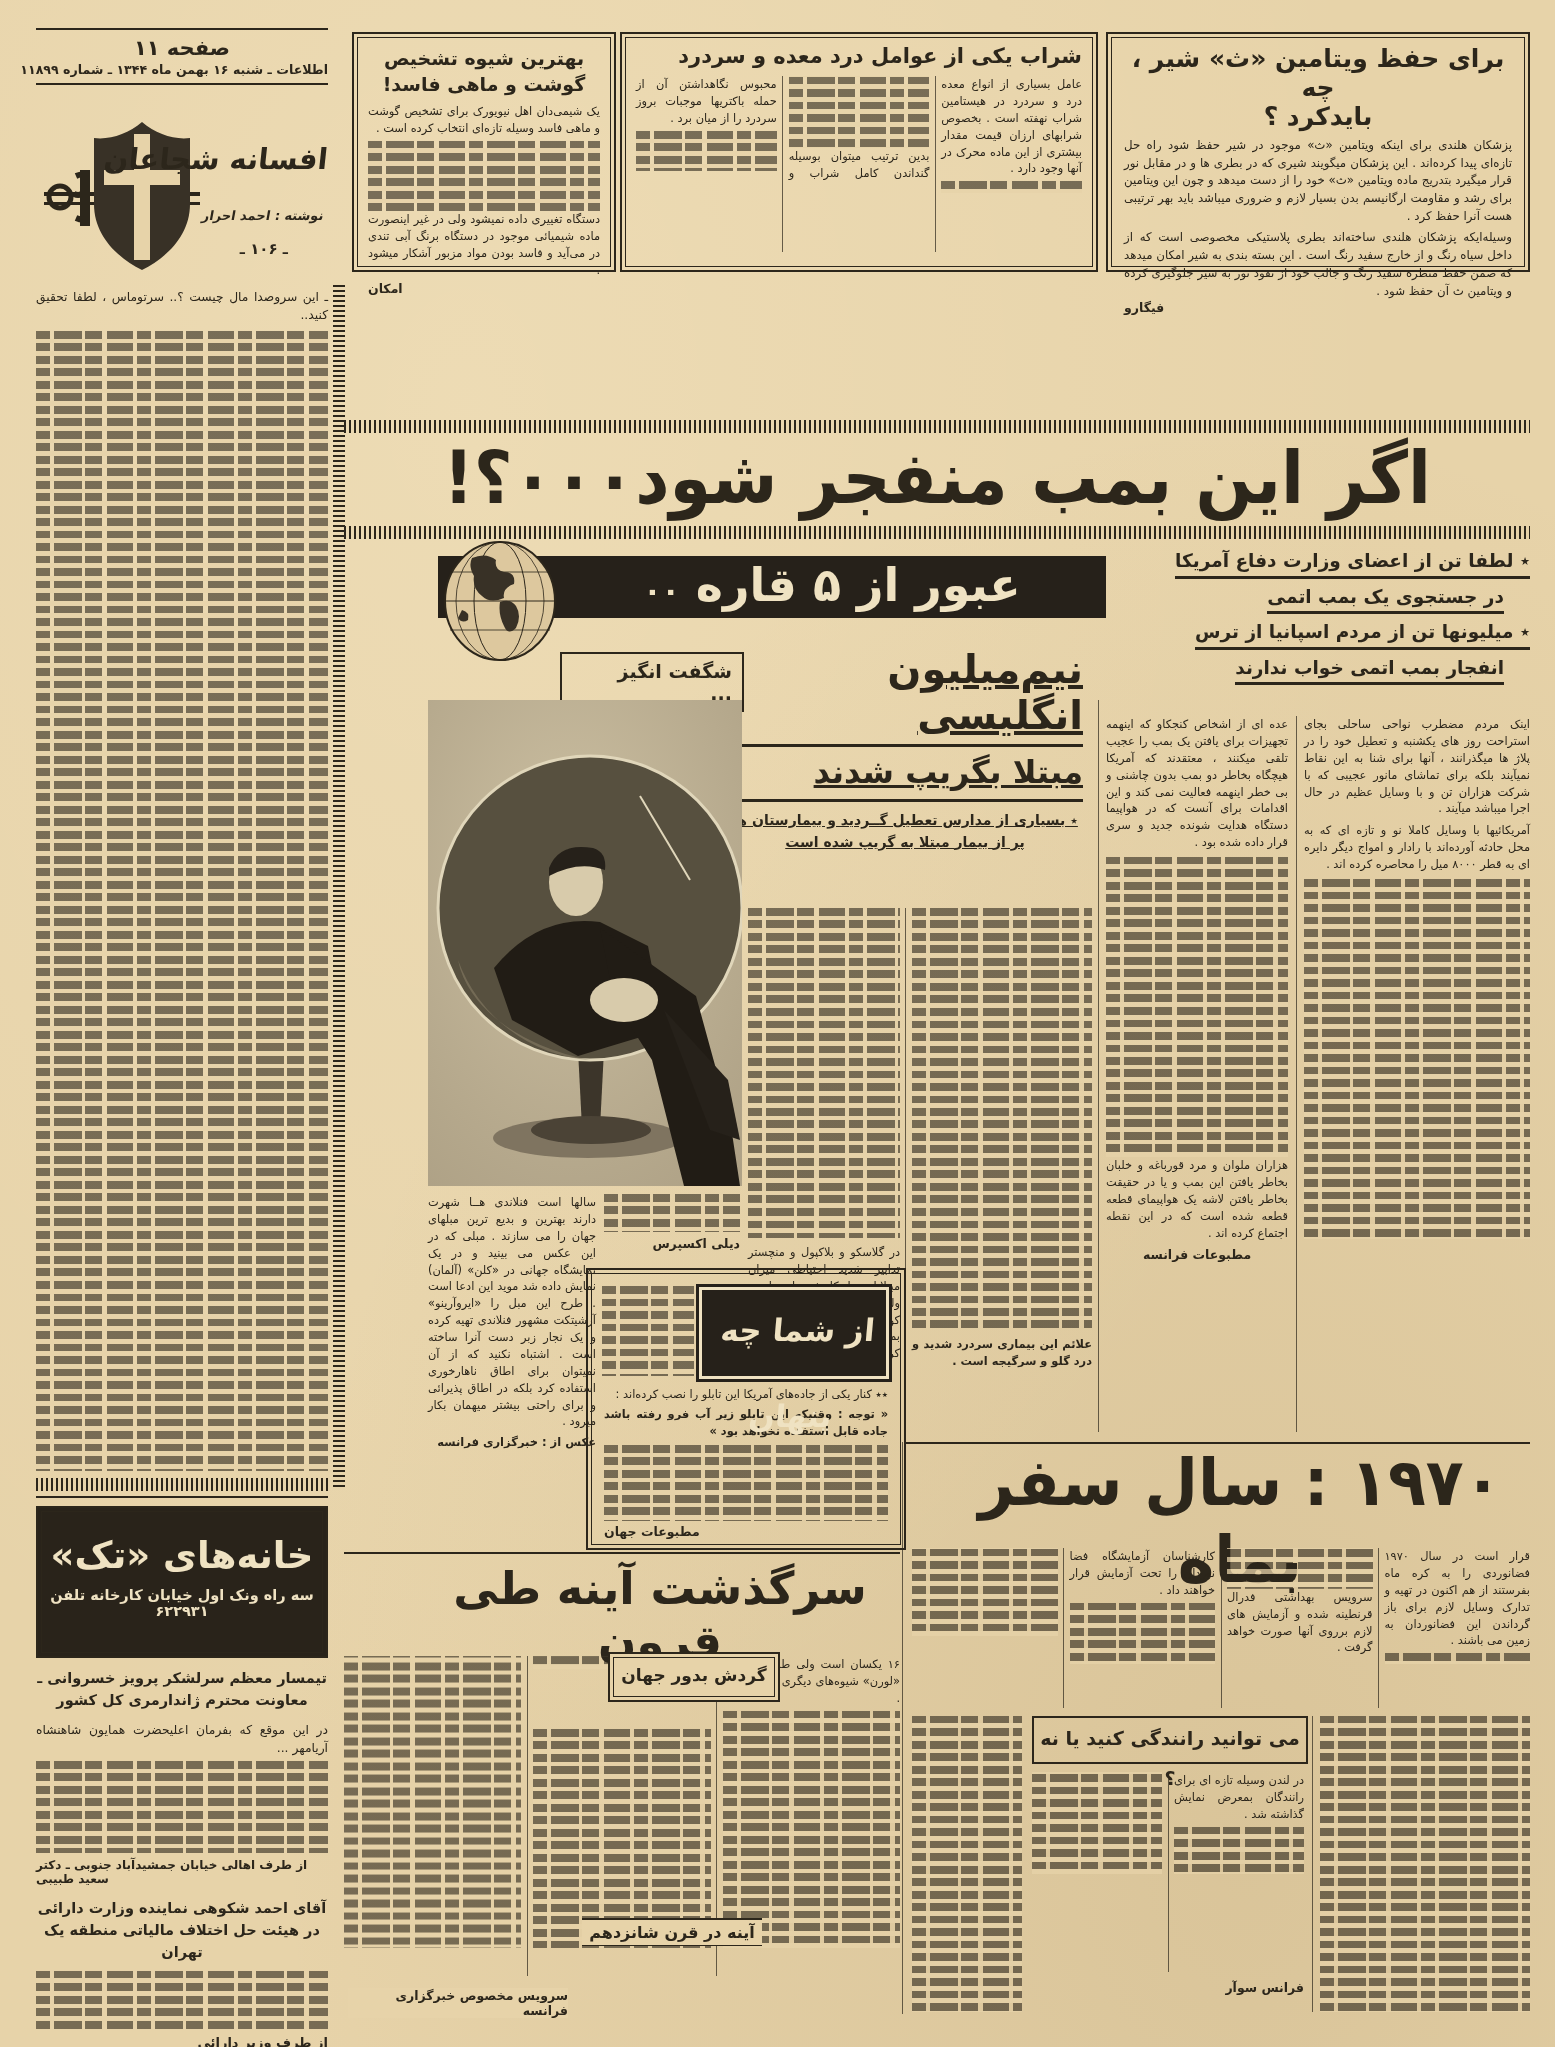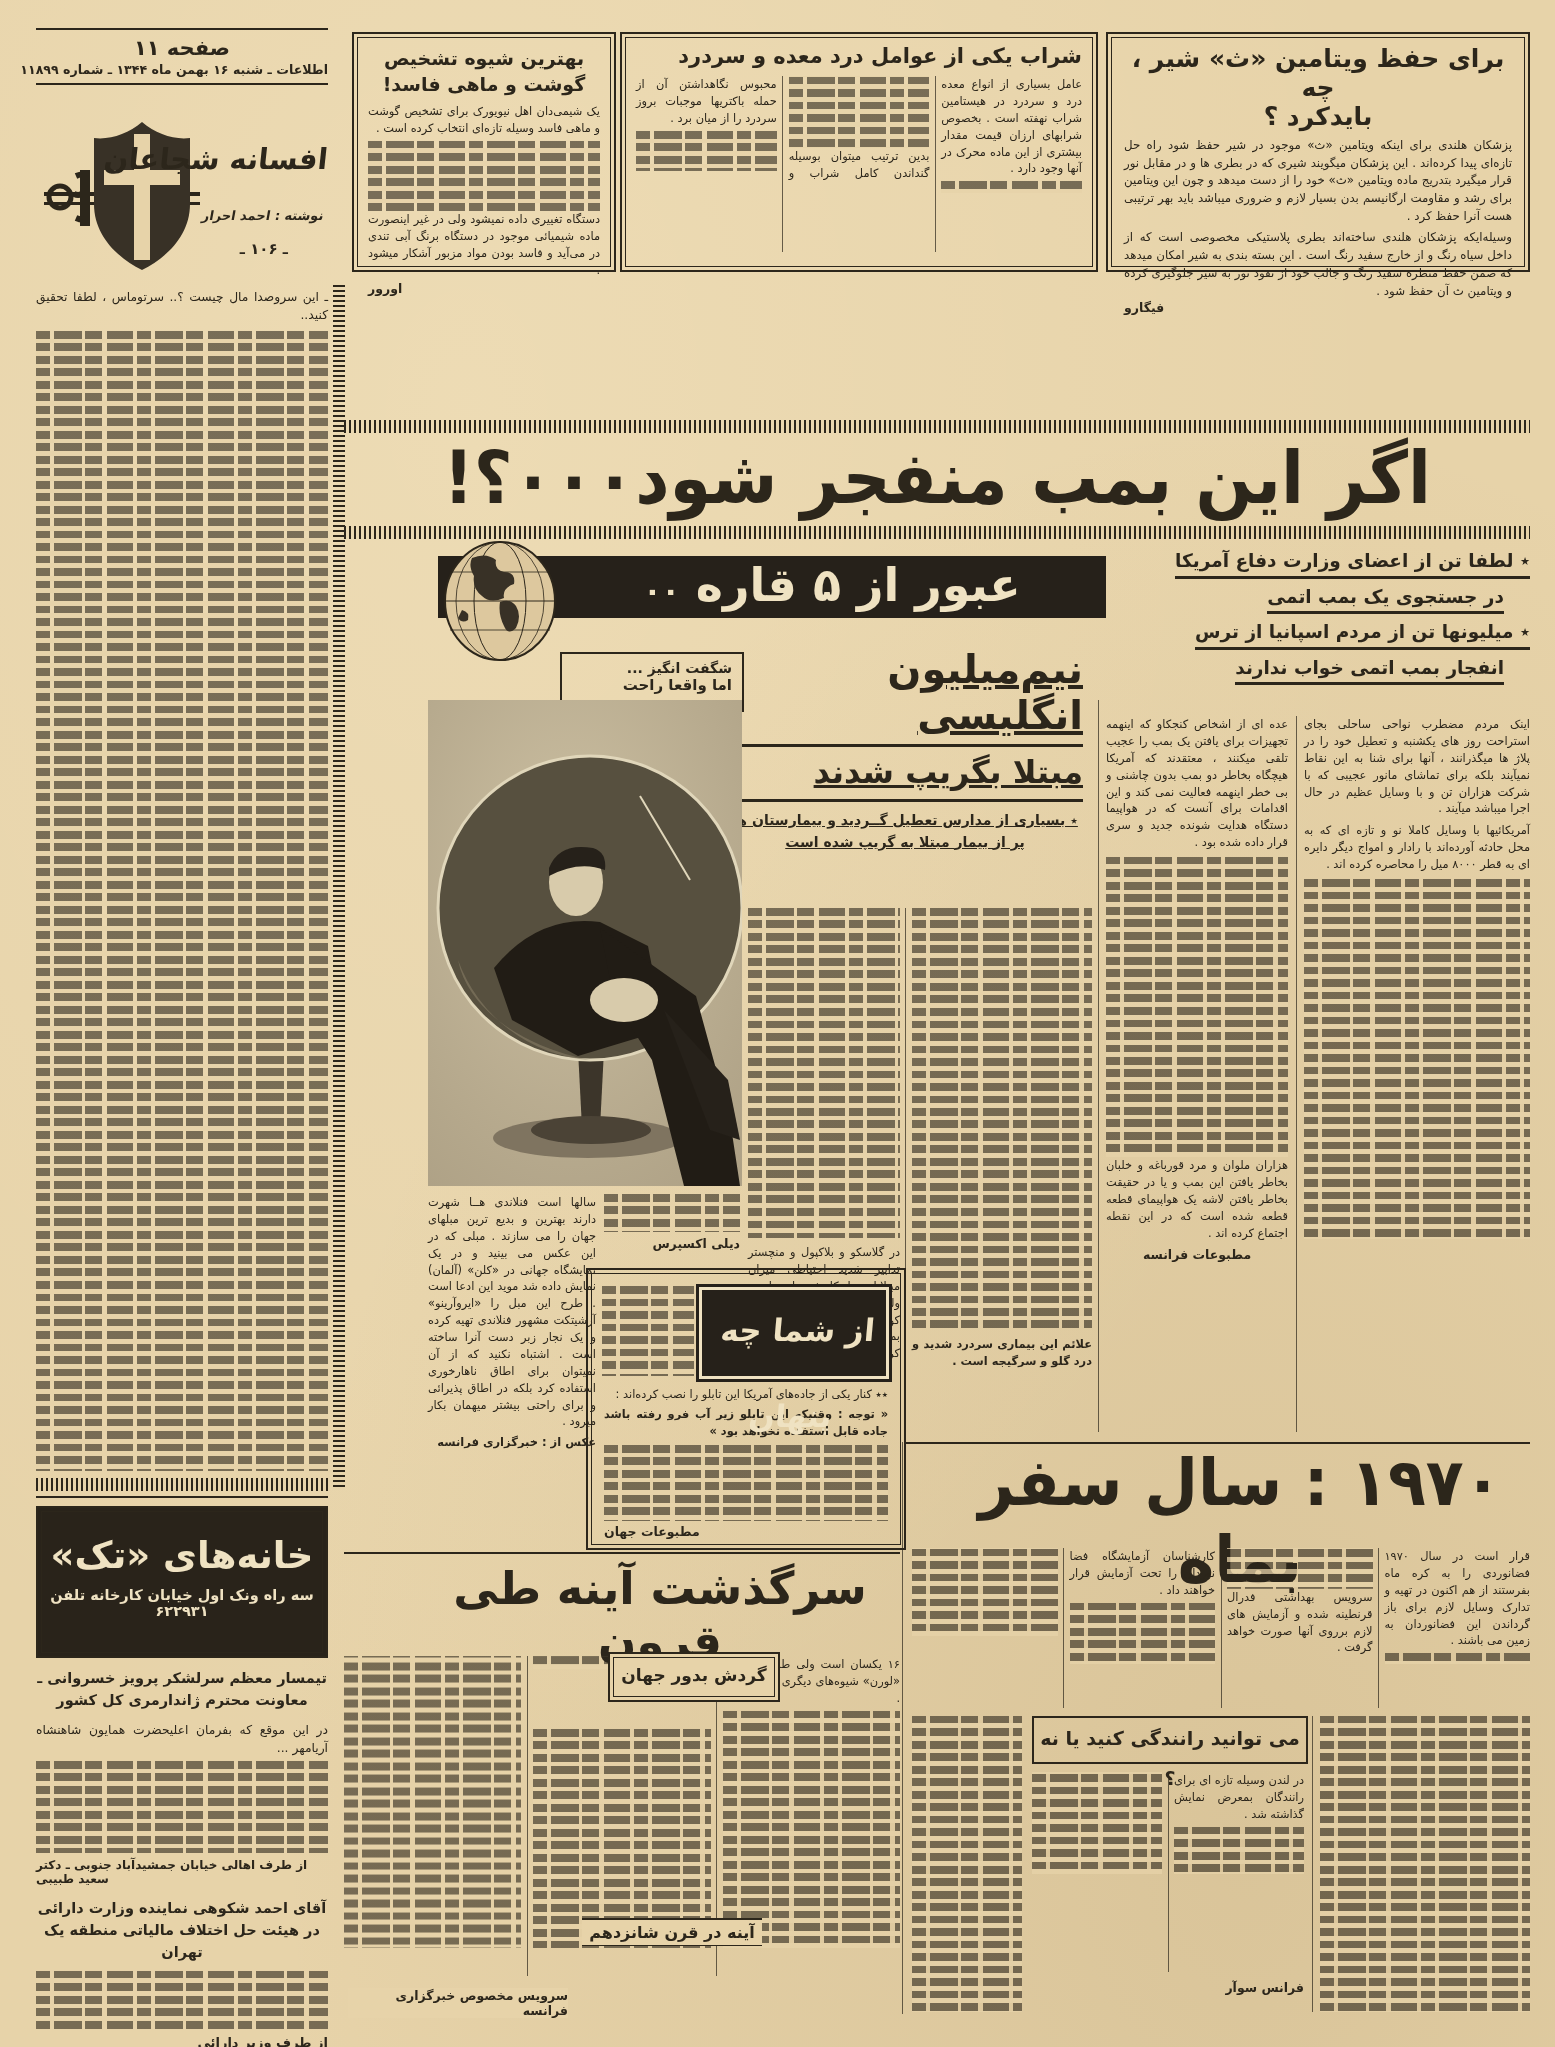--- a/index.html
+++ b/index.html
@@ -107,21 +107,21 @@
   </div>
 
   <div class="abs vhatch" style="left:333px;top:285px;width:12px;height:1205px;"></div>
 
   <div class="abs dbox" style="left:352px;top:32px;width:260px;height:236px;padding:0;">
     <div style="padding:12px 14px;">
       <div class="b ctr" style="font-size:19px;line-height:1.35;">بهترین شیوه تشخیص گوشت و ماهی فاسد!</div>
       <div class="small-txt jst" style="margin-top:6px;">یک شیمی‌دان اهل نیویورک برای تشخیص گوشت و ماهی فاسد وسیله تازه‌ای انتخاب کرده است .</div>
       <div class="ftx" style="height:70px;margin-top:4px;"></div>
       <div class="small-txt jst">دستگاه تغییری داده نمیشود ولی در غیر اینصورت ماده شیمیائی موجود در دستگاه برنگ آبی تندی در می‌آید و فاسد بودن مواد مزبور آشکار میشود .</div>
-      <div class="credit" style="text-align:left;margin-top:2px;">اورور</div>
+      <div class="credit" style="text-align:left;margin-top:2px;">امکان</div>
     </div>
   </div>
 
   <div class="abs dbox" style="left:1106px;top:32px;width:420px;height:236px;">
     <div style="padding:10px 16px;">
       <div class="b ctr" style="font-size:25px;">برای حفظ ویتامین «ث» شیر ، چه</div>
       <div class="b ctr" style="font-size:25px;">بایدکرد ؟</div>
       <div class="body-txt" style="margin-top:6px;font-size:11.8px;">پزشکان هلندی برای اینکه ویتامین «ث» موجود در شیر حفظ شود راه حل تازه‌ای پیدا کرده‌اند . این پزشکان میگویند شیری که در بطری ها و در مقابل نور قرار میگیرد بتدریج ماده ویتامین «ث» خود را از دست میدهد و چون این ویتامین برای رشد و مقاومت ارگانیسم بدن بسیار لازم و ضروری میباشد باید بهر ترتیبی هست آنرا حفظ کرد .</div>
       <div class="body-txt" style="margin-top:4px;font-size:11.8px;">وسیله‌ایکه پزشکان هلندی ساخته‌اند بطری پلاستیکی مخصوصی است که از داخل سیاه رنگ و از خارج سفید رنگ است . این بسته بندی به شیر امکان میدهد که ضمن حفظ منظره سفید رنگ و جالب خود از نفوذ نور به شیر جلوگیری کرده و ویتامین ث آن حفظ شود .</div>
       <div class="credit" style="text-align:left;">فیگارو</div>
@@ -160,21 +160,21 @@
     <ellipse cx="58" cy="61" rx="44" ry="59" fill="none" stroke="#2c261b" stroke-width="0.8"></ellipse>
     <line x1="3" y1="61" x2="113" y2="61" stroke="#2c261b" stroke-width="1"></line>
     <line x1="8" y1="32" x2="108" y2="32" stroke="#2c261b" stroke-width="0.8"></line>
     <line x1="8" y1="90" x2="108" y2="90" stroke="#2c261b" stroke-width="0.8"></line>
     <path d="M30 18 q14 -6 24 2 q-2 10 8 12 q12 0 10 12 q-12 4 -10 14 q-14 6 -22 -2 q-10 -8 -8 -20 q-6 -10 -2 -18z" fill="#383126"></path>
     <path d="M58 62 q10 -4 16 4 q6 10 0 22 q-8 8 -12 -2 q-6 -12 -4 -24z" fill="#383126"></path>
     <path d="M20 70 q8 2 6 10 q-6 4 -10 -2 z" fill="#383126"></path>
   </svg>
 
   <div class="abs" style="left:560px;top:652px;width:180px;height:56px;border:2px solid var(--ink);">
-    <div class="b" style="font-size:14px;margin:6px 10px 0 0;padding-left:37px;">شگفت انگیز ...</div>
+    <div class="b" style="font-size:19px;margin:6px 10px 0 0;padding-left:37px;">شگفت انگیز ...</div>
     <div class="b" style="font-size:15px;margin:0 10px 0 0;">اما واقعا راحت</div>
   </div>
 
   <div class="abs" style="left:727px;top:646px;width:356px;text-decoration:underline;">
     <div class="b" style="font-size:40px;text-align:right;letter-spacing:-2px;">نیم‌میلیون انگلیسی</div>
     <div class="rule-h" style="height:3px;margin-top:6px;"></div>
     <div class="b" style="font-size:32px;text-align:right;letter-spacing:-2px;margin-top:6px;">مبتلا بگریپ شدند</div>
     <div class="rule-h" style="height:3px;margin-top:8px;"></div>
     <div class="b ctr" style="font-size:14px;line-height:1.55;margin-top:8px;">٭ بسیاری از مدارس تعطیل گــردید و بیمارستان ها پر از بیمار مبتلا به گریپ شده است</div>
   </div>

